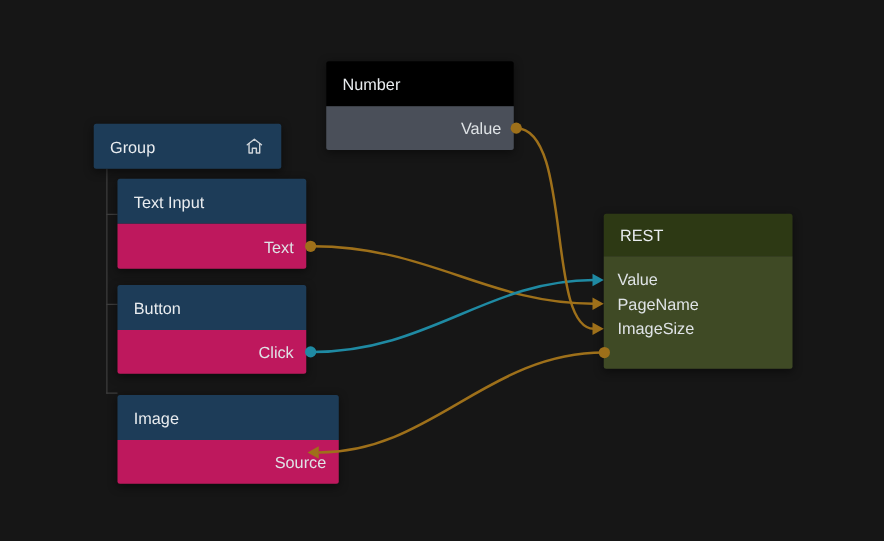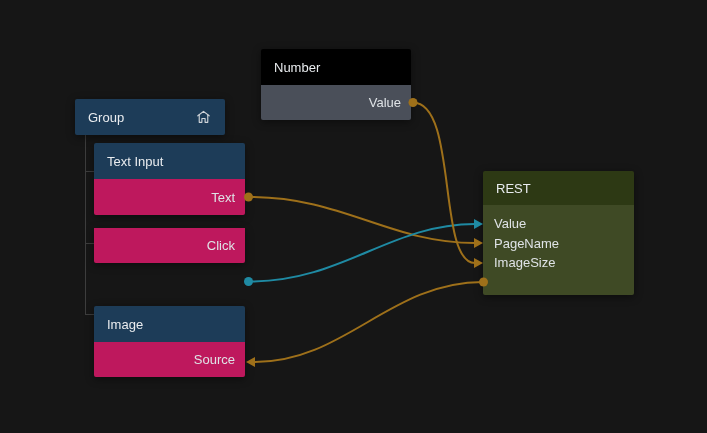--- a/index.html
+++ b/index.html
@@ -72,26 +72,29 @@
   <div class="node blue" style="left:94px;top:143px;width:151px;">
     <div class="node-header">
       <span>Text Input</span>
     </div>
     <div class="port-row out tall-row">
       <span>Text</span>
     </div>
   </div>
 
   <div class="node blue" style="left:94px;top:228px;width:151px;">
+    <div class="node-header">
+      <span>Button</span>
+    </div>
     <div class="port-row out">
       <span>Click</span>
     </div>
   </div>
 
-  <div class="node blue" style="left:94px;top:306px;width:151px;">
+  <div class="node blue" style="left:94px;top:316px;width:177px;">
     <div class="node-header">
       <span>Image</span>
     </div>
     <div class="port-row out">
       <span>Source</span>
     </div>
   </div>
 
   <div class="node olive" style="left:483px;top:171px;width:151px;">
     <div class="node-header">

